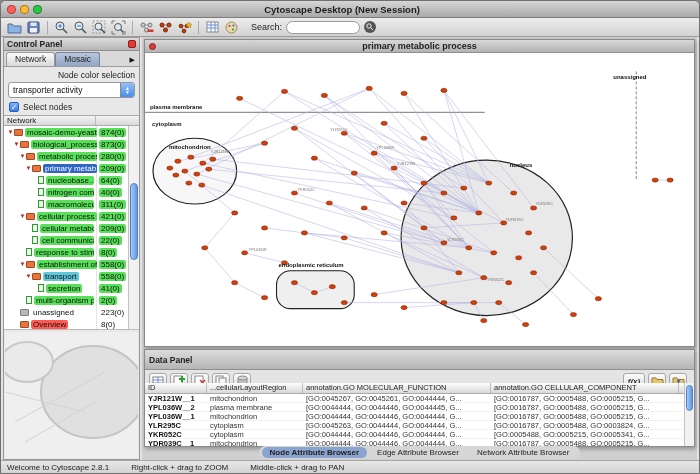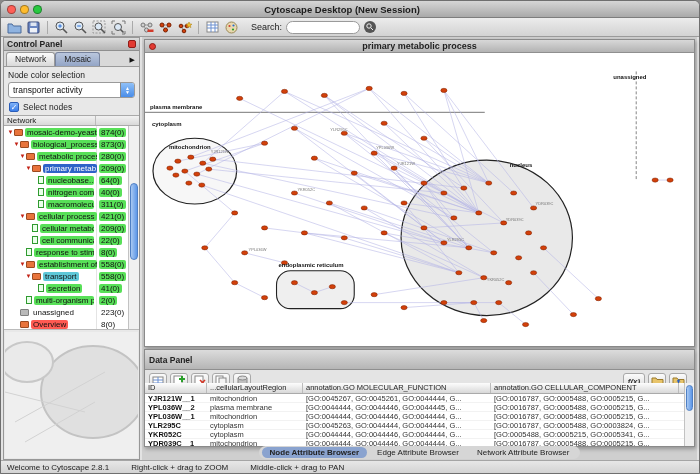--- a/index.html
+++ b/index.html
@@ -32,21 +32,21 @@
     background:#e8e8e8; border:1px solid #979797; }
   .panel-titlebar { height:13px; background:linear-gradient(#dcdcdc,#b5b5b5); border-bottom:1px solid #8f8f8f;
     display:flex; align-items:center; padding:0 3px; }
   .panel-titlebar .ptitle { font-size:8.5px; font-weight:bold; color:#222; flex:1; }
   .close-box { width:8px; height:8px; background:#e33b32; border:1px solid #8f1d18; border-radius:2px; }
   .cp-tabs { height:16px; display:flex; align-items:flex-end; background:#d9d9d9; border-bottom:1px solid #9b9b9b; padding:0 2px; }
   .cp-tab { font-size:8.5px; padding:1px 8px 2px; border:1px solid #999; border-bottom:none;
     border-radius:3px 3px 0 0; background:linear-gradient(#fbfbfb,#d9d9d9); color:#222; }
   .cp-tab.active { background:linear-gradient(#b9c6dd,#93a5c6); border-color:#77839d; }
   .tab-arrow { margin-left:auto; font-size:7px; color:#111; padding:0 2px 2px; }
-  .cp-label { font-size:8.5px; color:#222; margin:3px 4px 2px; }
+  .cp-label { font-size:8.5px; color:#222; margin:3px 4px 2px;text-align:right; }
   .combo { margin:0 4px; height:16px; border:1px solid #9a9a9a; border-radius:3px; background:#fff;
     display:flex; align-items:center; overflow:hidden; }
   .combo-value { flex:1; font-size:8.5px; padding-left:4px; color:#111; white-space:nowrap; }
   .combo-btn { width:14px; align-self:stretch; background:linear-gradient(#8fc0f8,#4a8de8);
     border-left:1px solid #888; display:flex; flex-direction:column; align-items:center; justify-content:center; color:#fff; }
   .combo-btn span { font-size:5px; line-height:4px; }
   .checkbox-row { display:flex; align-items:center; gap:4px; margin:4px 5px 3px; }
   .checkbox { width:10px; height:10px; border-radius:2px; border:1px solid #2a5db8;
     background:linear-gradient(#7fb2f8,#3a7de8); color:#fff; font-size:8px; line-height:9px; text-align:center; }
   .checkbox-label { font-size:8.5px; color:#222; }

